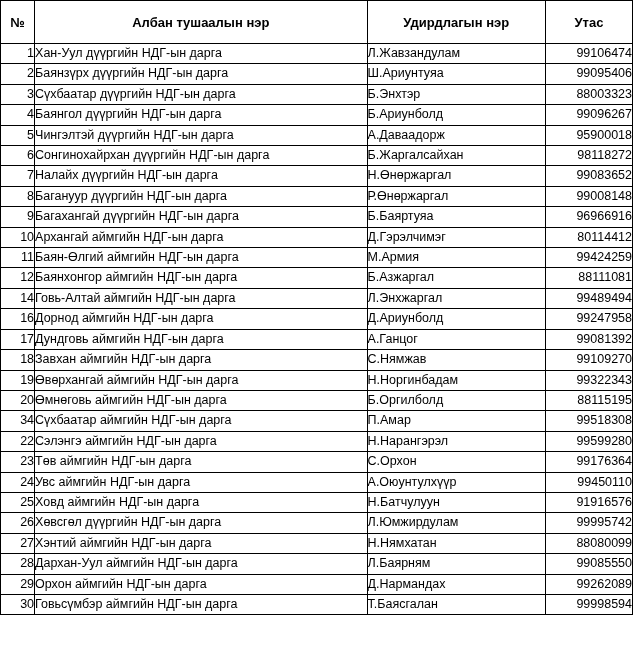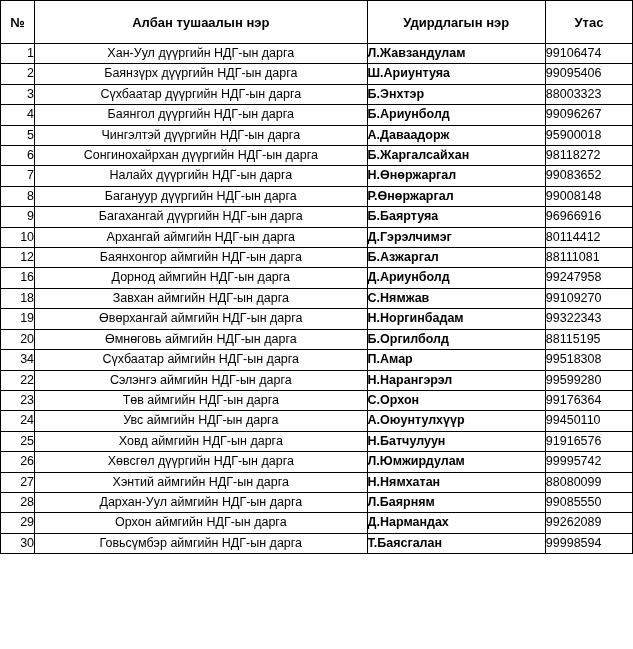--- a/index.html
+++ b/index.html
@@ -41,30 +41,29 @@
   tbody td {
     font-size: 12.5px;
     height: 19.4px;
     line-height: 19.4px;
   }
   td.cell-no {
     text-align: right;
     padding-right: 5px;
   }
   td.cell-pos {
-    text-align: center;
+    text-align: left;
     padding-left: 6px;
   }
   td.cell-name {
     text-align: left;
     padding-left: 6px;
-    font-weight: bold;
   }
   td.cell-phone {
-    text-align: left;
+    text-align: right;
   }
 </style>
 </head>
 <body>
 
 <table class="contact-table">
   <colgroup>
     <col class="col-no">
     <col class="col-pos">
     <col class="col-name">
@@ -133,32 +132,50 @@
         <td class="cell-name">Б.Баяртуяа</td>
         <td class="cell-phone">96966916</td>
       </tr>
       <tr>
         <td class="cell-no">10</td>
         <td class="cell-pos">Архангай аймгийн НДГ-ын дарга</td>
         <td class="cell-name">Д.Гэрэлчимэг</td>
         <td class="cell-phone">80114412</td>
       </tr>
       <tr>
+        <td class="cell-no">11</td>
+        <td class="cell-pos">Баян-Өлгий аймгийн НДГ-ын дарга</td>
+        <td class="cell-name">М.Армия</td>
+        <td class="cell-phone">99424259</td>
+      </tr>
+      <tr>
         <td class="cell-no">12</td>
         <td class="cell-pos">Баянхонгор аймгийн НДГ-ын дарга</td>
         <td class="cell-name">Б.Азжаргал</td>
         <td class="cell-phone">88111081</td>
       </tr>
       <tr>
+        <td class="cell-no">14</td>
+        <td class="cell-pos">Говь-Алтай аймгийн НДГ-ын дарга</td>
+        <td class="cell-name">Л.Энхжаргал</td>
+        <td class="cell-phone">99489494</td>
+      </tr>
+      <tr>
         <td class="cell-no">16</td>
         <td class="cell-pos">Дорнод аймгийн НДГ-ын дарга</td>
         <td class="cell-name">Д.Ариунболд</td>
         <td class="cell-phone">99247958</td>
       </tr>
       <tr>
+        <td class="cell-no">17</td>
+        <td class="cell-pos">Дундговь аймгийн НДГ-ын дарга</td>
+        <td class="cell-name">А.Ганцог</td>
+        <td class="cell-phone">99081392</td>
+      </tr>
+      <tr>
         <td class="cell-no">18</td>
         <td class="cell-pos">Завхан аймгийн НДГ-ын дарга</td>
         <td class="cell-name">С.Нямжав</td>
         <td class="cell-phone">99109270</td>
       </tr>
       <tr>
         <td class="cell-no">19</td>
         <td class="cell-pos">Өвөрхангай аймгийн НДГ-ын дарга</td>
         <td class="cell-name">Н.Норгинбадам</td>
         <td class="cell-phone">99322343</td>

